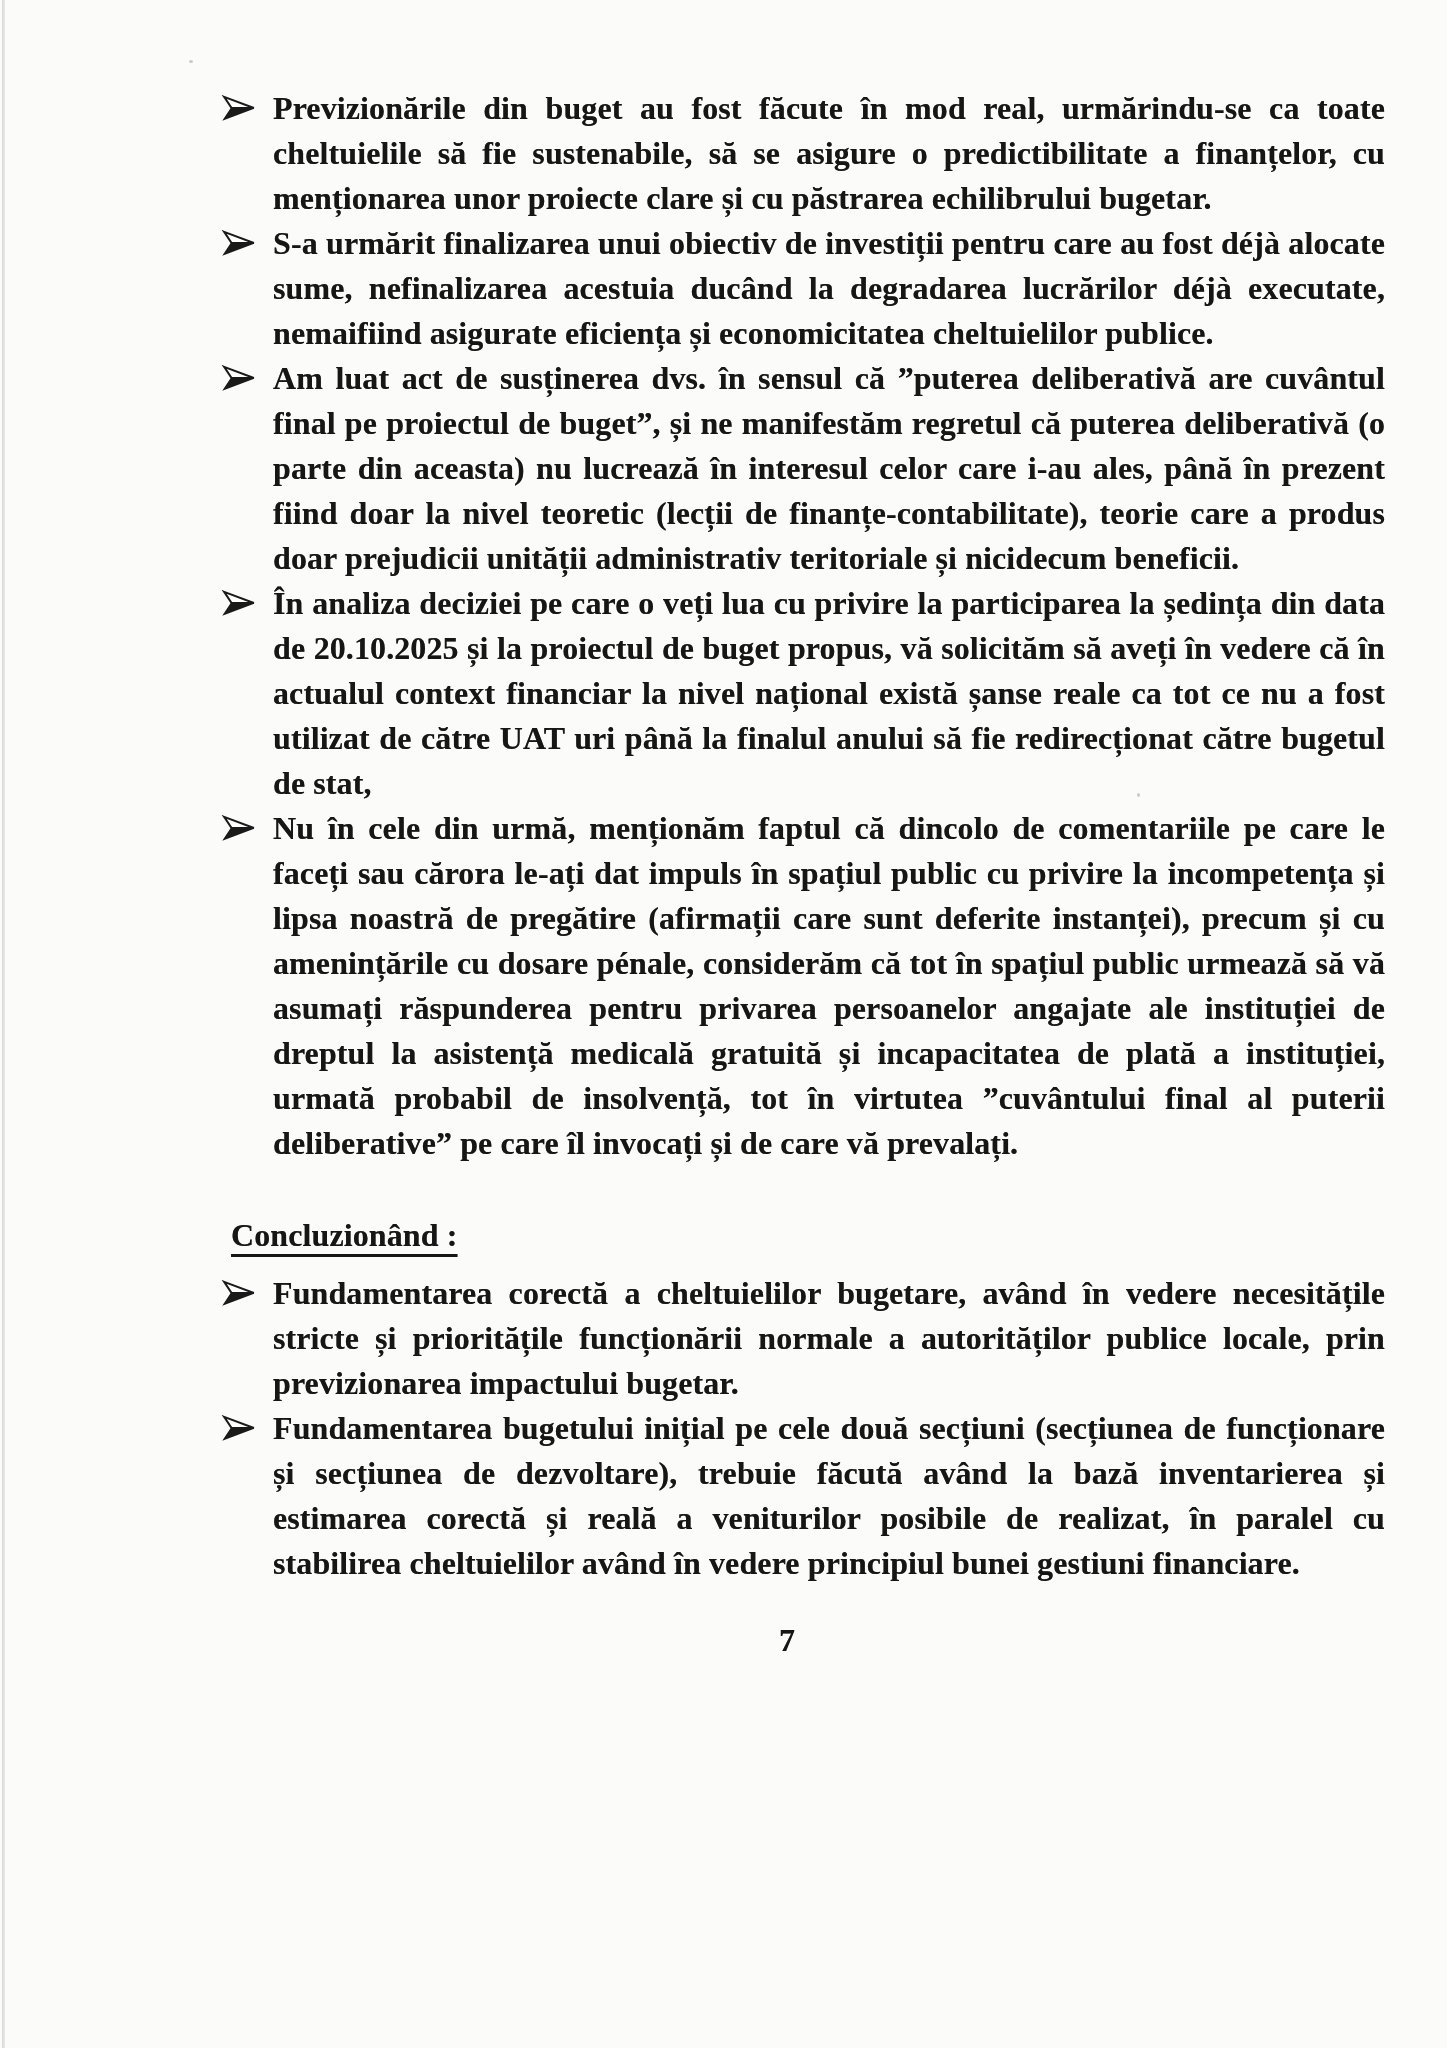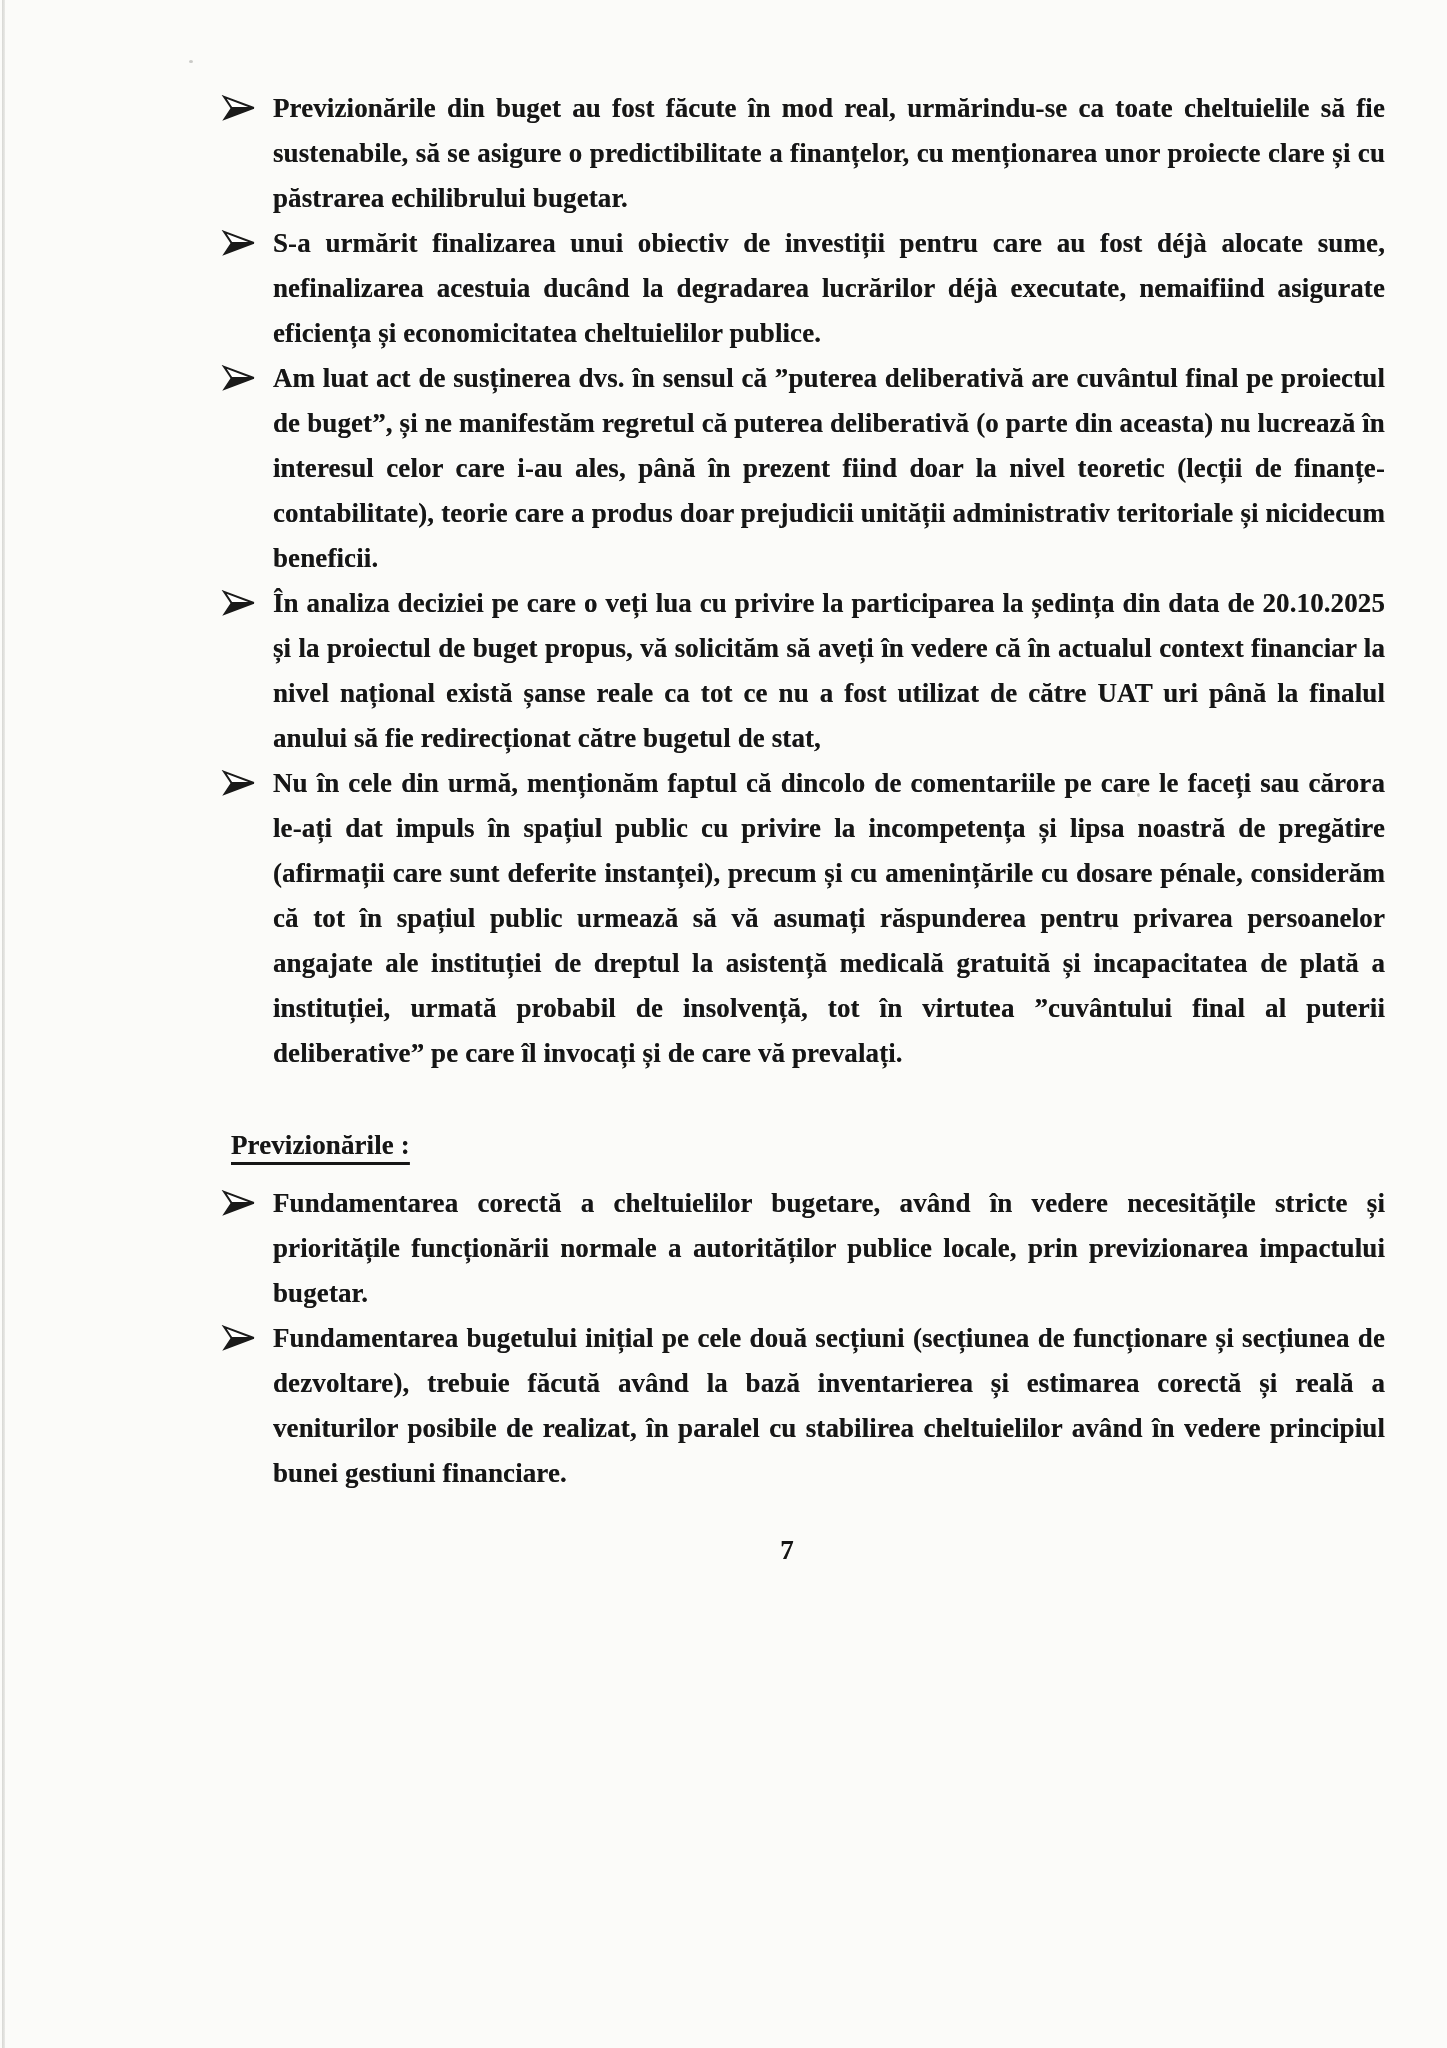--- a/index.html
+++ b/index.html
@@ -26,21 +26,21 @@
     position: absolute;
     background: #9a9a96;
     border-radius: 50%;
     opacity: .5;
   }
   .content {
     position: absolute;
     left: 189px;
     top: 86px;
     width: 1196px;
-    font-size: 27px;
+    font-size: 32px;
     line-height: 45px;
     letter-spacing: .1px;
     text-shadow: 0 0 .5px rgba(20,20,20,.55);
   }
   .bullet {
     position: relative;
     margin: 0 0 0 84px;
     text-align: justify;
   }
   .marker {
@@ -122,21 +122,21 @@
     <p class="bullet">
       <span class="marker">
         <svg viewBox="0 0 38 28" aria-hidden="true">
           <path d="M3 2 L35 14 L11 14 Z" fill="#ffffff" stroke="#1a1a1a" stroke-width="2.2" stroke-linejoin="miter"></path>
           <path d="M11 14 L35 14 L3 26 Z" fill="#1a1a1a" stroke="#1a1a1a" stroke-width="1.6" stroke-linejoin="miter"></path>
         </svg>
       </span>
       <span>Nu în cele din urmă, menționăm faptul că dincolo de comentariile pe care le faceți sau cărora le-ați dat impuls în spațiul public cu privire la incompetența și lipsa noastră de pregătire (afirmații care sunt deferite instanței), precum și cu amenințările cu dosare pénale, considerăm că tot în spațiul public urmează să vă asumați răspunderea pentru privarea persoanelor angajate ale instituției de dreptul la asistență medicală gratuită și incapacitatea de plată a instituției, urmată probabil de insolvență, tot în virtutea ”cuvântului final al puterii deliberative” pe care îl invocați și de care vă prevalați.</span>
     </p>
 
-    <p class="heading">Previzionările :</p>
+    <p class="heading">Concluzionând :</p>
 
 
     <p class="bullet">
       <span class="marker">
         <svg viewBox="0 0 38 28" aria-hidden="true">
           <path d="M3 2 L35 14 L11 14 Z" fill="#ffffff" stroke="#1a1a1a" stroke-width="2.2" stroke-linejoin="miter"></path>
           <path d="M11 14 L35 14 L3 26 Z" fill="#1a1a1a" stroke="#1a1a1a" stroke-width="1.6" stroke-linejoin="miter"></path>
         </svg>
       </span>
       <span>Fundamentarea corectă a cheltuielilor bugetare, având în vedere necesitățile stricte și prioritățile funcționării normale a autorităților publice locale, prin previzionarea impactului bugetar.</span>

